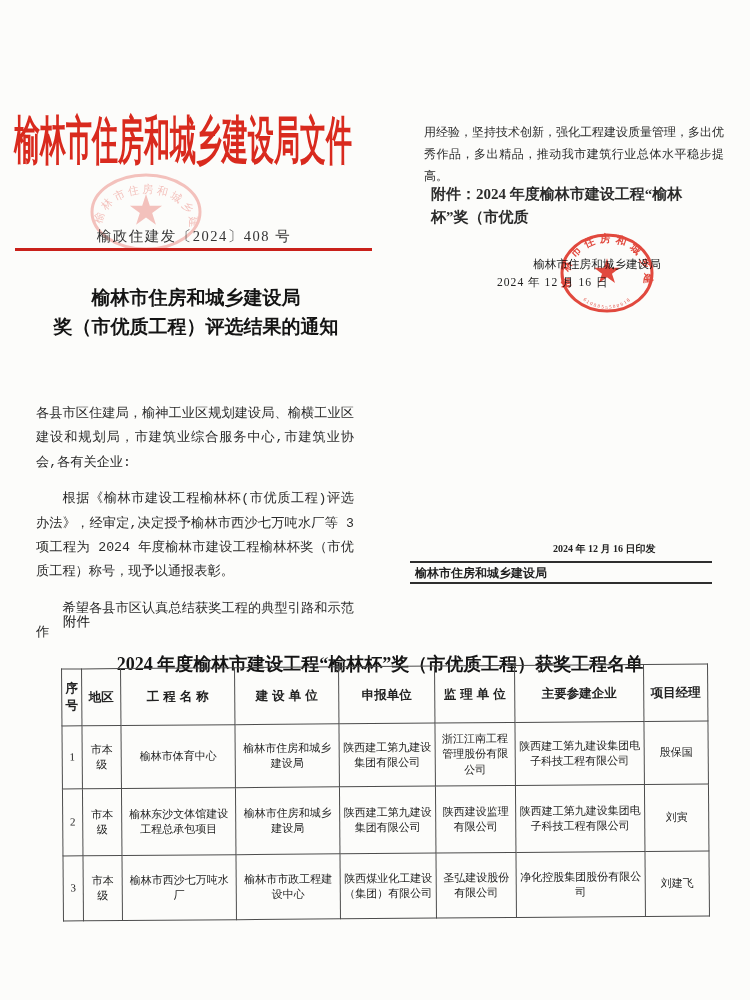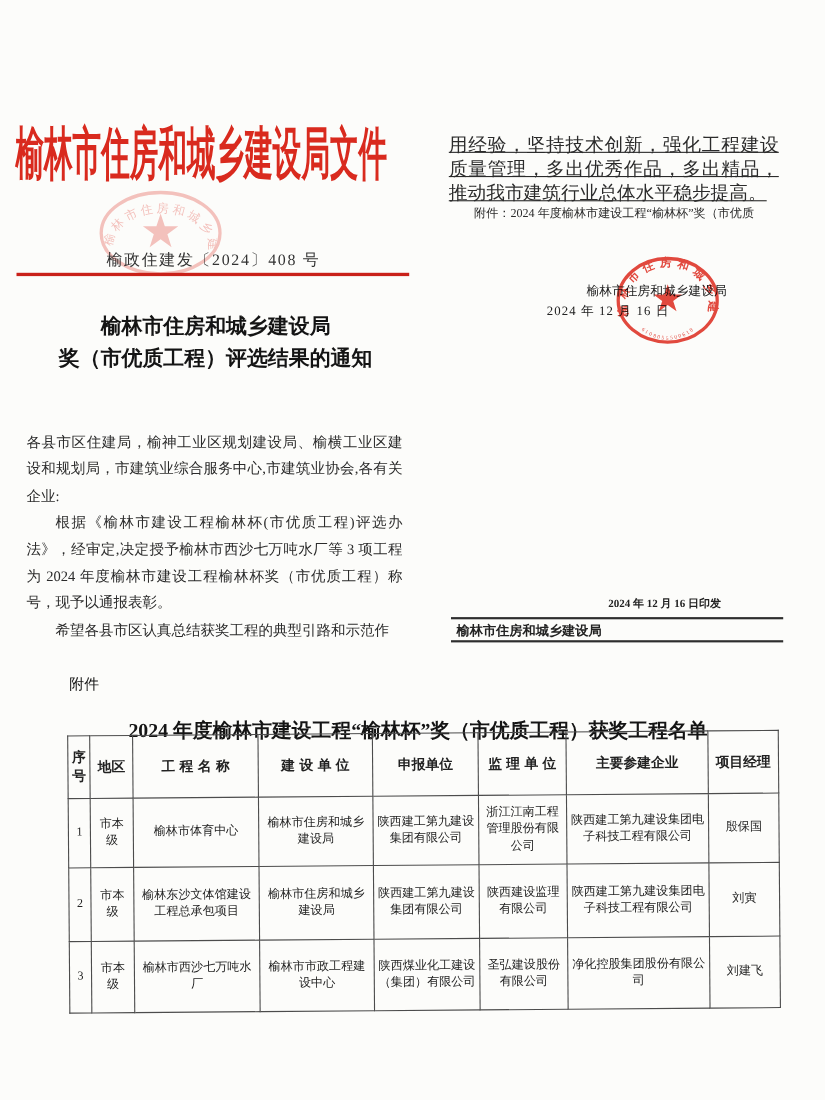--- a/index.html
+++ b/index.html
@@ -17,28 +17,28 @@
     transform:scaleX(.50); transform-origin:left top; letter-spacing:0;}
   .faint-stamp{position:absolute; left:88px; top:172px; opacity:.30; mix-blend-mode:multiply;}
   .doc-number{position:absolute; left:15px; top:227px; width:358px; text-align:center;
     font-size:14.5px; letter-spacing:1.5px; color:#333;}
   .red-rule{position:absolute; left:15px; top:248px; width:357px; height:2.5px;
     background:var(--rule_red);}
   .notice-title{position:absolute; left:6px; top:283px; width:380px; text-align:center;
     font-size:19px; font-weight:bold; line-height:29px; color:#141414;}
   .body-text{position:absolute; left:24px; top:390px; width:342px;
     font-size:13.2px; line-height:24.4px; text-align:justify; color:var(--text_dark);}
-  .body-text p{margin:0;}
+  .body-text p{margin:12px;font-family:Liberation Mono, monospace;}
   .body-text p.indent{text-indent:2em;}
 
   
-  .cont-text{position:absolute; left:408px; top:121px; width:300px;
-    font-size:17px; line-height:22px; text-align:justify; color:var(--text_dark);text-decoration:underline;}
+  .cont-text{position:absolute; left:424px; top:121px; width:300px;
+    font-size:12px; line-height:22px; text-align:justify; color:var(--text_dark);}
   .att-note{position:absolute; left:431px; top:183px; width:284px;
-    font-size:11px; line-height:23px; color:var(--text_dark);}
+    font-size:15px; line-height:23px; color:var(--text_dark);font-weight:bold;}
   .att-note .cont-line{padding-left:35px;}
   .sig-org{position:absolute; left:497px; top:257px; width:200px; text-align:center;
     font-size:11.6px; color:#222;}
   .sig-date{position:absolute; left:497px; top:275px; width:200px; 
     font-size:11.6px; letter-spacing:1px; color:#222;}
   .stamp{position:absolute; left:557px; top:228px; mix-blend-mode:multiply; opacity:.92;}
   .footer-rule{position:absolute; left:410px; width:302px; height:2.2px; background:#2e2e2e;}
   .footer-rule.r1{top:561px;} .footer-rule.r2{top:582px;}
   .footer-org{position:absolute; left:415px; top:565px; font-size:12px; font-weight:bold; color:#222;}
   .footer-print{position:absolute; left:553px; top:542px; width:158px; 

